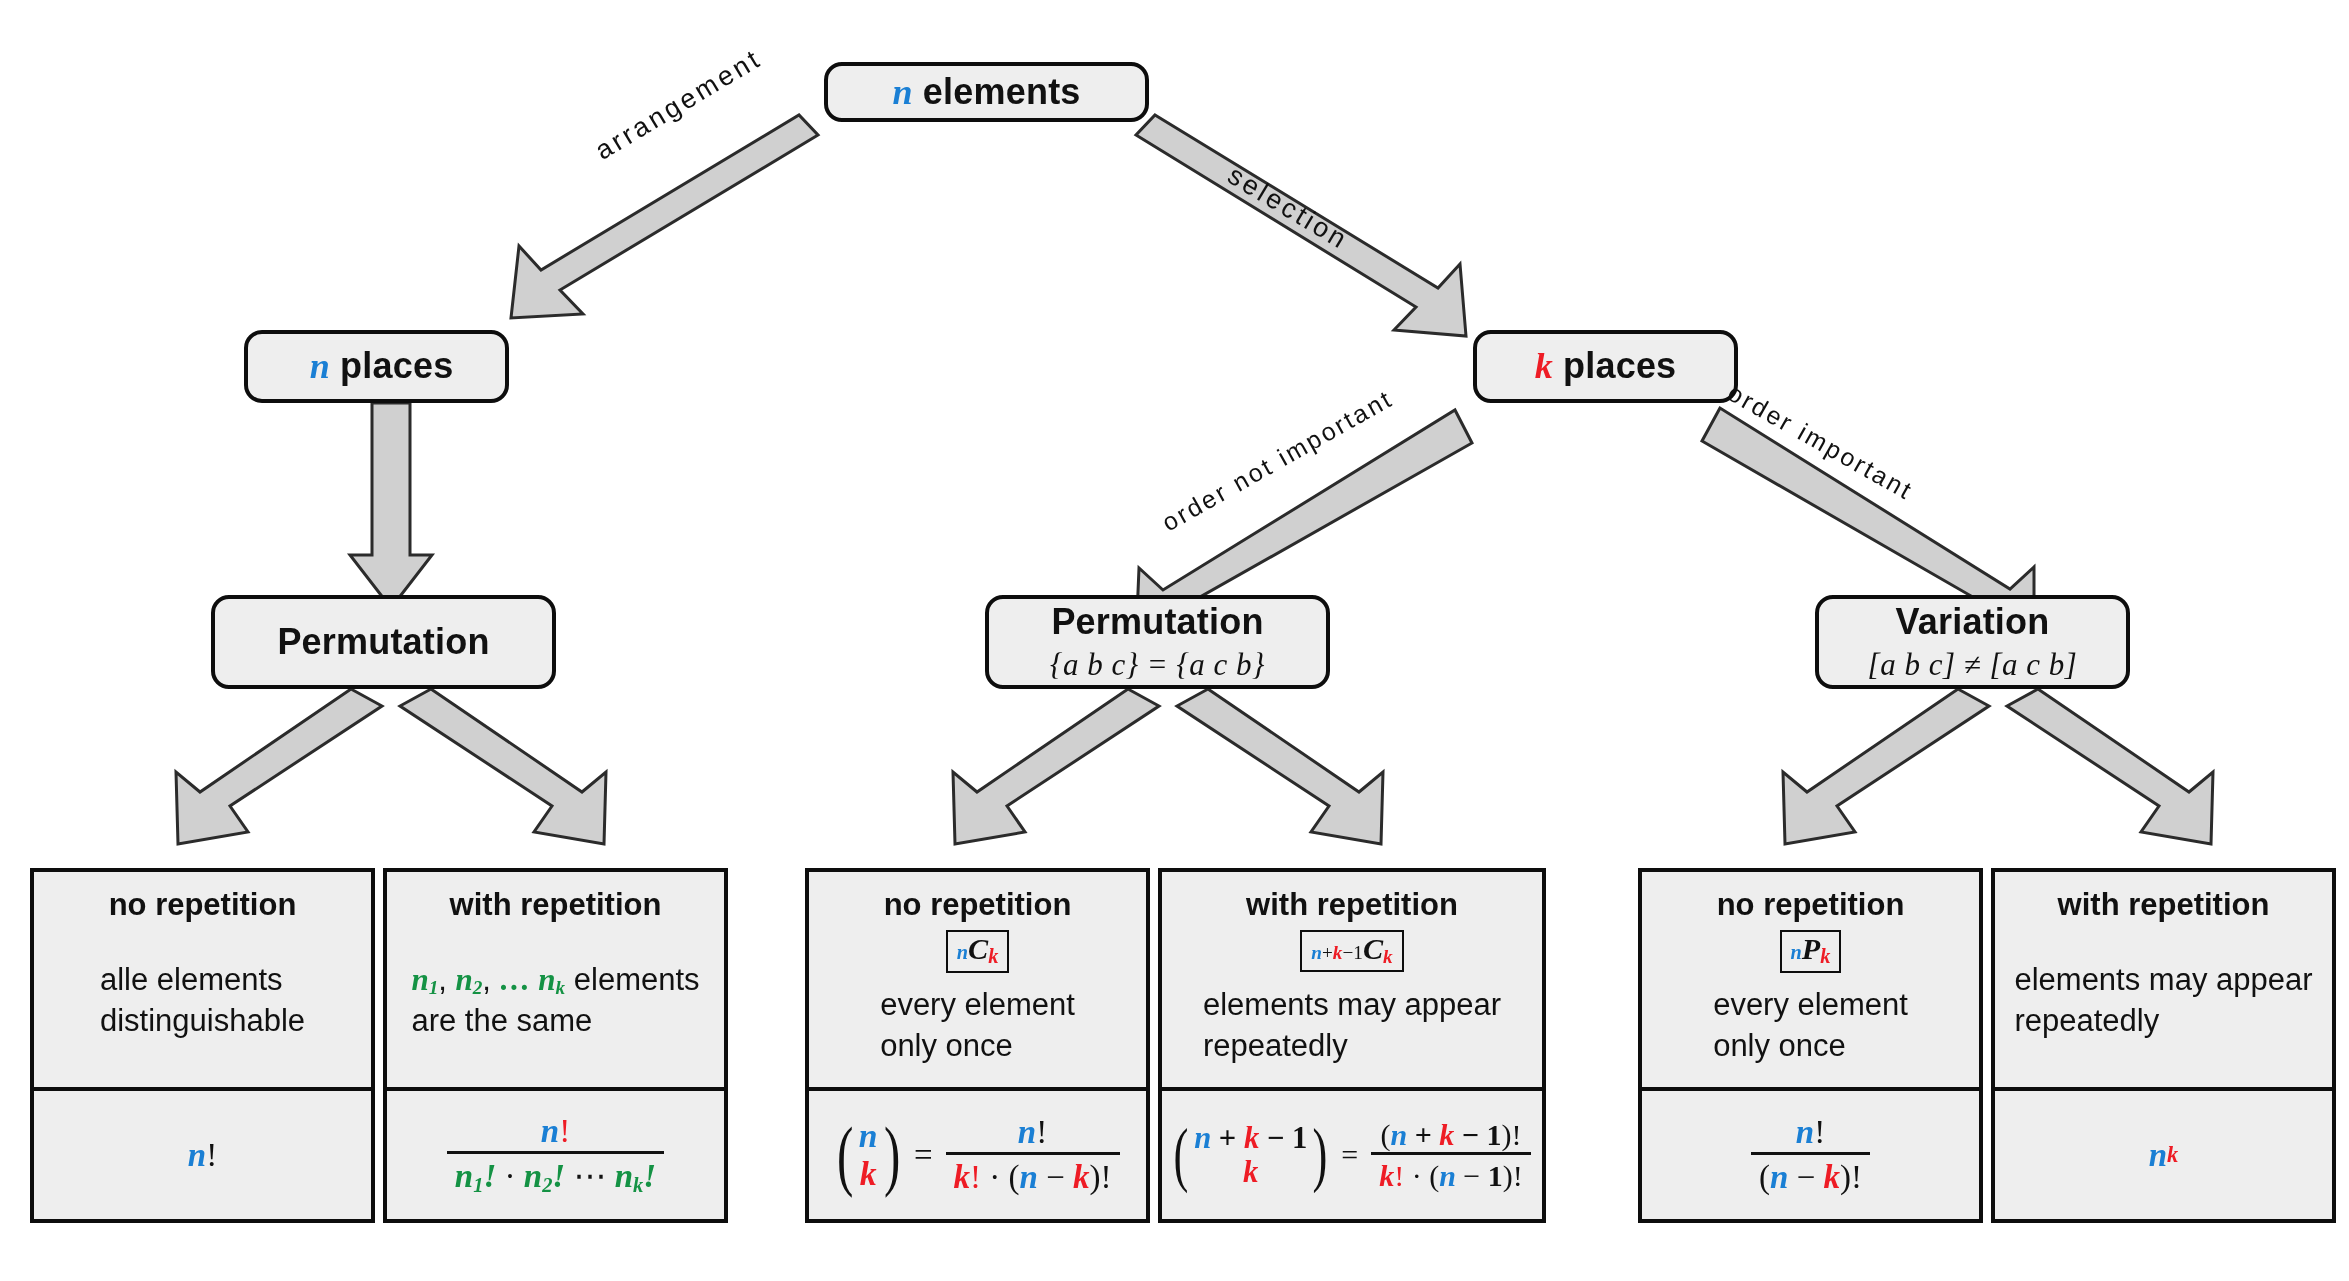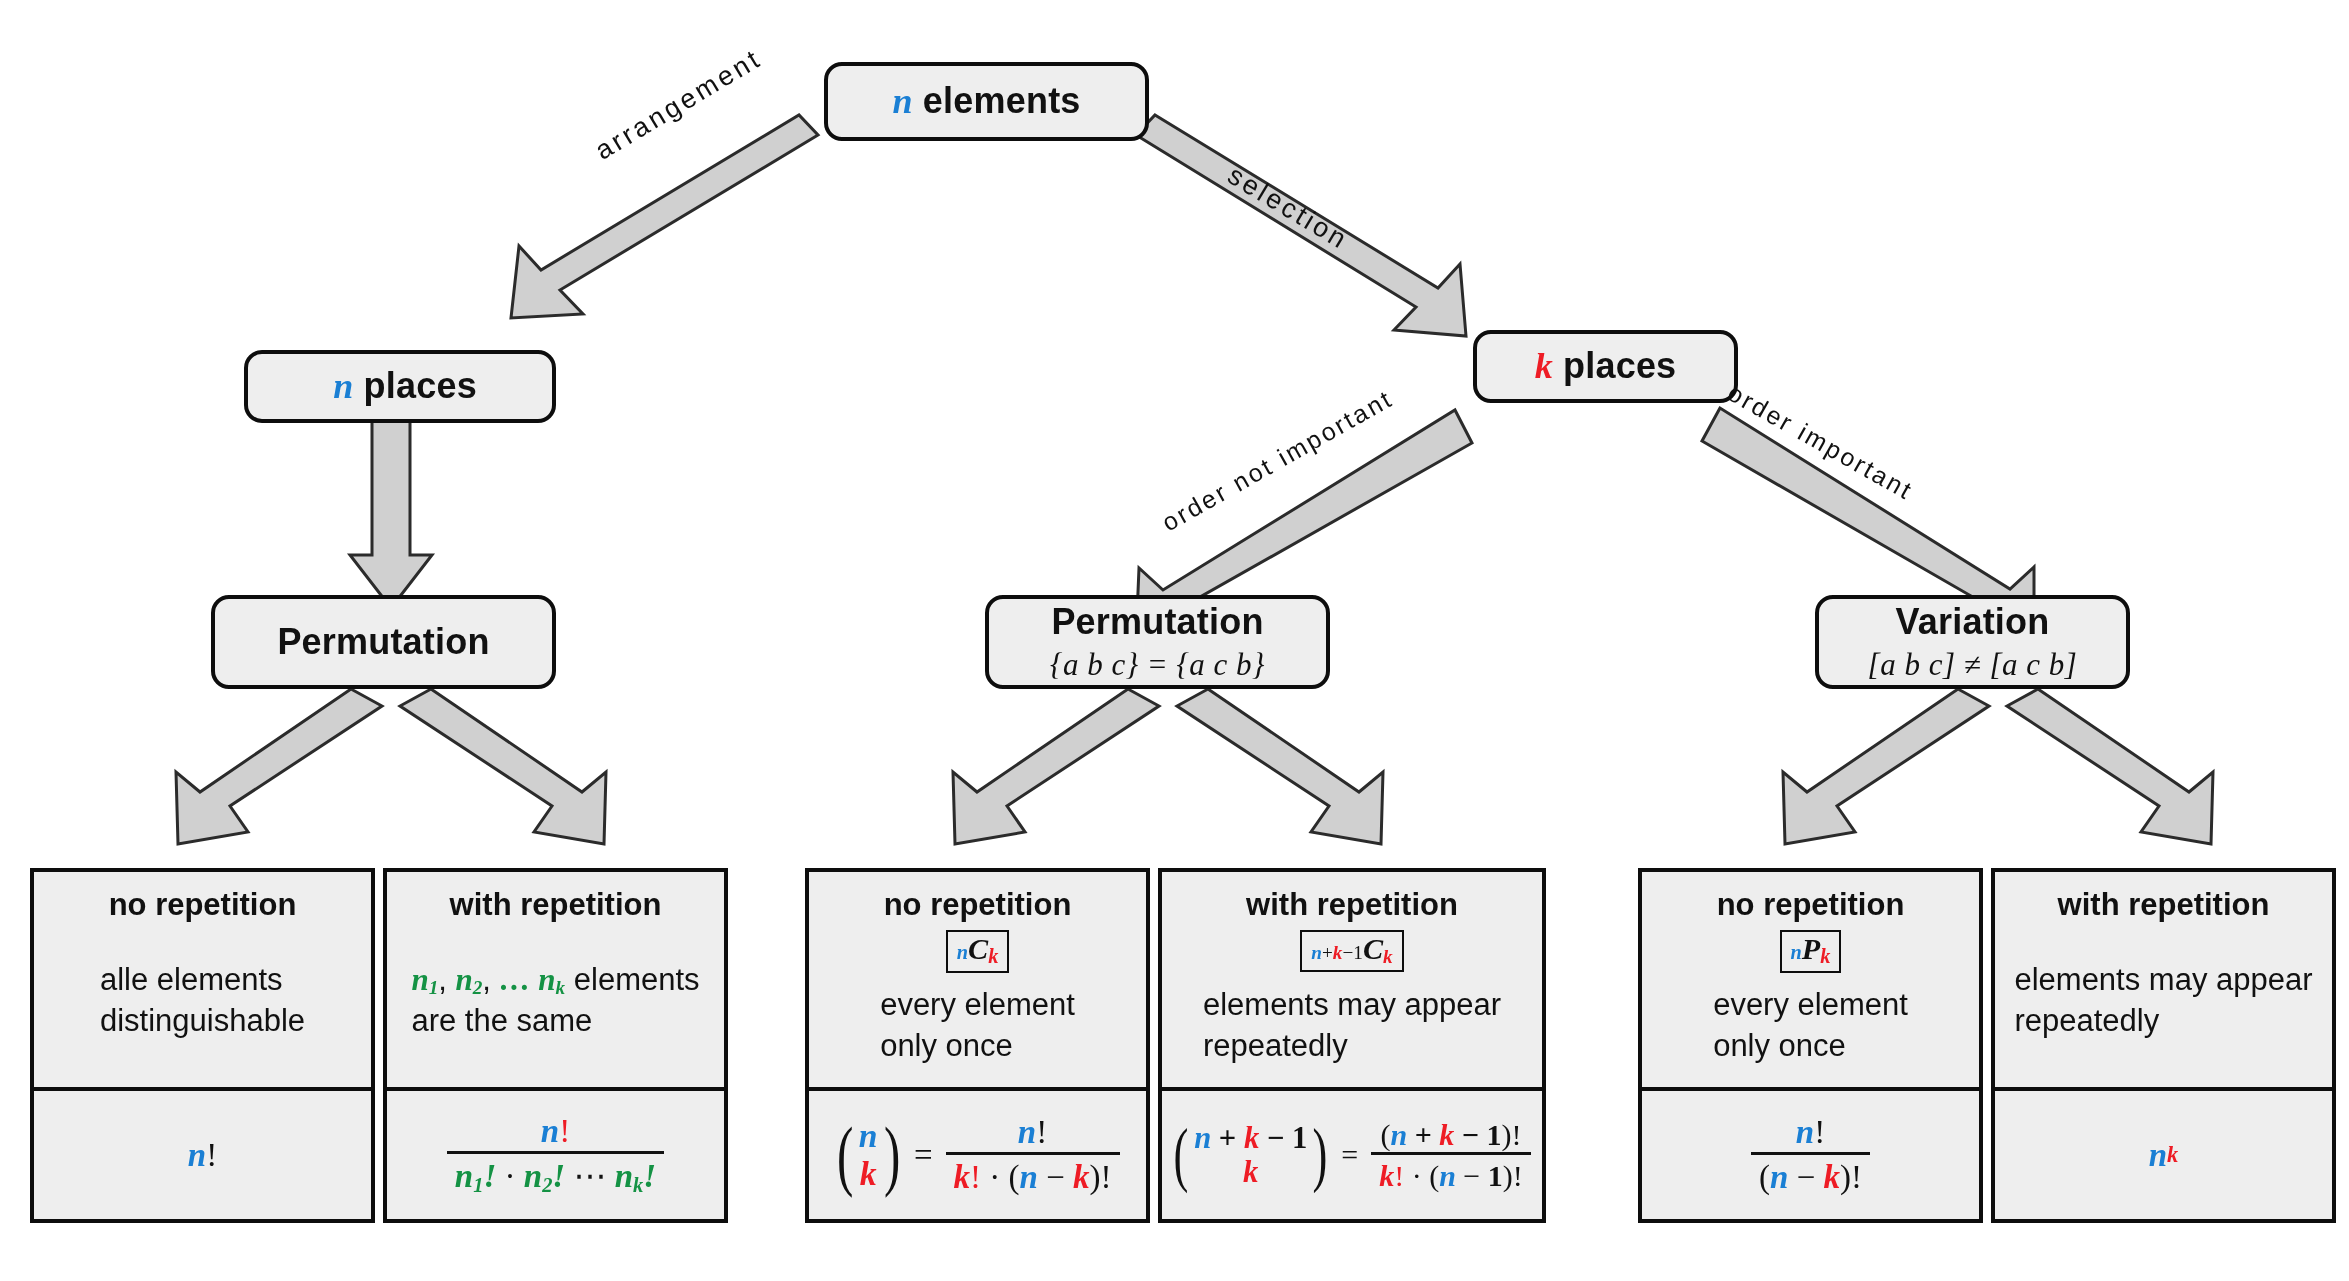--- a/index.html
+++ b/index.html
@@ -151,27 +151,27 @@
   </svg>
 
   <div class="elabel" style="left:590px;top:140px;transform:rotate(-31deg);transform-origin:left top;">arrangement</div>
 
   <div class="elabel" style="left:1238px;top:160px;transform:rotate(31deg);transform-origin:left top;">selection</div>
 
   <div class="elabel small" style="left:1157px;top:512px;transform:rotate(-29.5deg);transform-origin:left top;">order not important</div>
 
   <div class="elabel small" style="left:1737px;top:378px;transform:rotate(29.5deg);transform-origin:left top;">order important</div>
 
-  <div class="node" style="left:824px;top:62px;width:325px;height:79px;">
+  <div class="node" style="left:824px;top:62px;width:325px;height:60px;">
     <div class="title">
       <span class="mib">n</span><span> elements</span>
     </div>
   </div>
 
-  <div class="node" style="left:244px;top:350px;width:312px;height:73px;padding-left:10px;">
+  <div class="node" style="left:244px;top:330px;width:265px;height:73px;padding-left:10px;">
     <div class="title">
       <span class="mib">n</span><span> places</span>
     </div>
   </div>
 
   <div class="node" style="left:1449px;top:330px;width:265px;height:73px;margin-left:24px;">
     <div class="title">
       <span class="mir">k</span><span> places</span>
     </div>
   </div>

